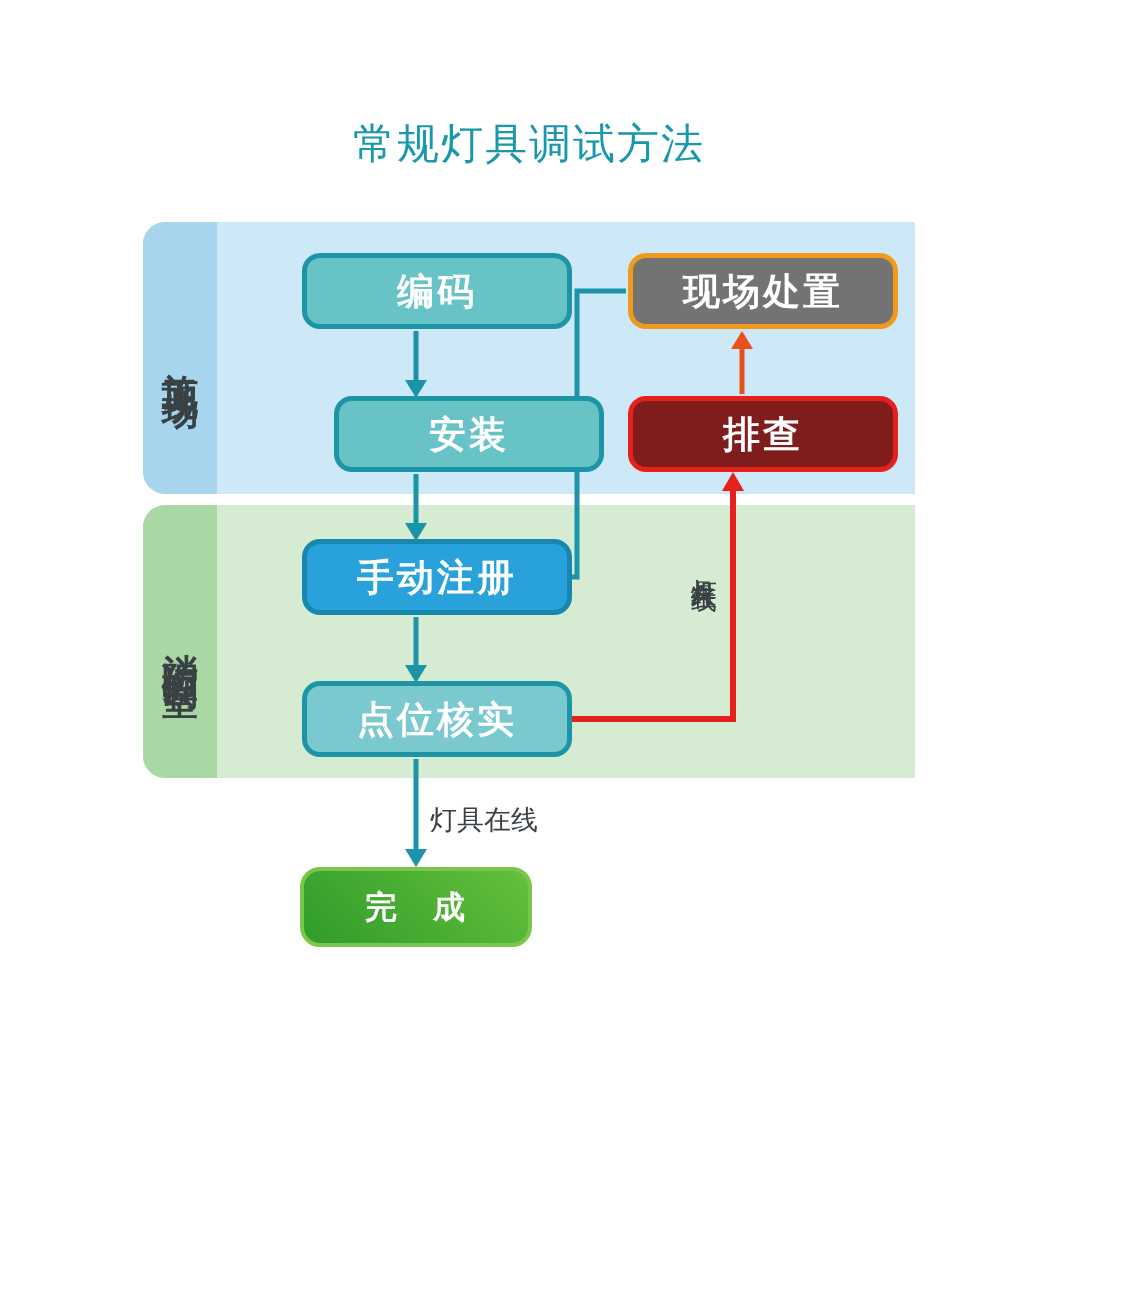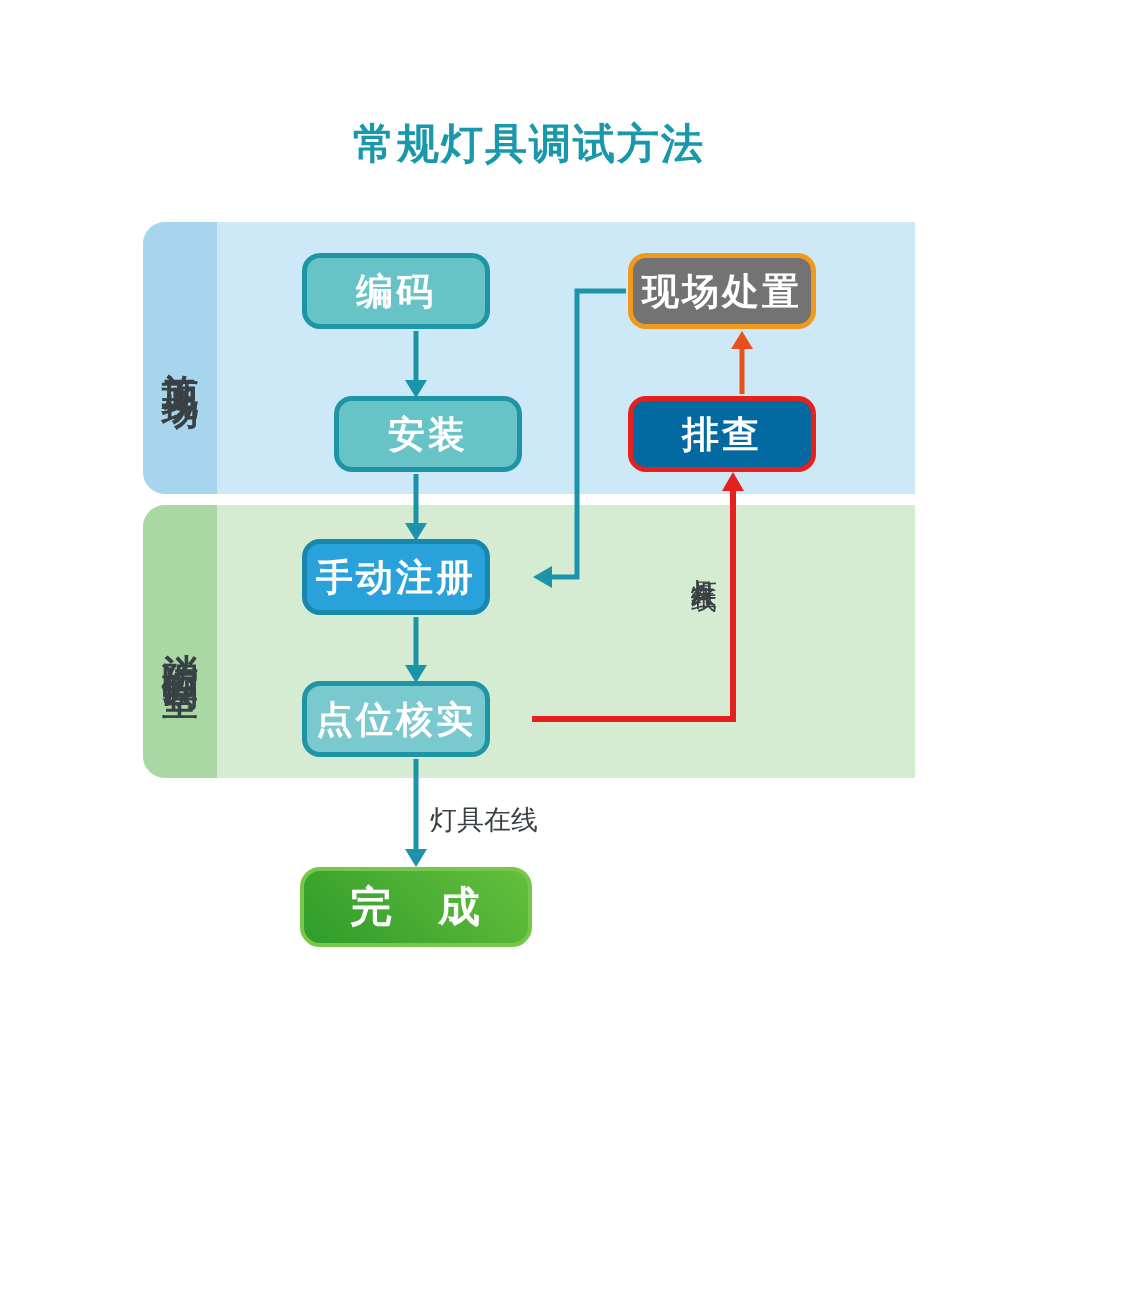--- a/index.html
+++ b/index.html
@@ -2,55 +2,55 @@
 <html><head>
 <meta charset="utf-8">
 <style>
   html,body { margin:0; padding:0; background:#ffffff; }
   .canvas {
     position:relative; width:1140px; height:1295px; background:#ffffff;
     font-family:"Liberation Sans","DejaVu Sans",sans-serif; overflow:hidden;
   }
   .title {
     position:absolute; left:143px; top:116px; width:772px;
-    text-align:center; font-size:42px; font-weight:bold;
+    text-align:center; font-size:42px; font-weight:normal;
     color:#1998ab; letter-spacing:2px;
   }
   .lane { position:absolute; left:143px; width:772px; border-radius:22px 0 0 22px; }
   .lane-blue  { top:222px; height:272px; background:#cde8f6; }
   .lane-green { top:505px; height:273px; background:#d6ecd2; }
   .lane-strip {
     position:absolute; left:0; top:0; width:74px; height:100%;
     border-radius:22px 0 0 22px;
     display:flex; align-items:center; justify-content:center;
   }
   .lane-blue  .lane-strip { background:#a7d5ee; }
   .lane-green .lane-strip { background:#aad8a4; }
   .lane-label {
     writing-mode:vertical-rl; text-orientation:upright;
     font-size:36px; font-weight:bold; color:#3a4145; letter-spacing:7px;
     line-height:1;
   }
   .arrows { position:absolute; left:0; top:0; }
   .node {
-    position:absolute; width:188px; height:76px; border-radius:18px;
+    position:absolute; width:270px; height:76px; border-radius:18px;
     display:flex; align-items:center; justify-content:center;
     color:#ffffff; font-size:37px; font-weight:bold; letter-spacing:3px;
     box-sizing:border-box; line-height:1;
   }
   .n-encode       { left:302px; top:253px; background:#68c3c7; border:5px solid #1e95a7; }
   .n-install      { left:302px; top:396px; background:#68c3c7; border:5px solid #1e95a7;margin-left:32px; }
   .n-onsite       { left:628px; top:253px; background:#737373; border:5px solid #f0991c; }
-  .n-troubleshoot { left:628px; top:396px; background:#0369a1; border:5px solid #e6201d; }
+  .n-troubleshoot { left:628px; top:396px; background:#7f1d1d; border:5px solid #e6201d; }
   .n-manual       { left:302px; top:539px; background:#29a2dc; border:5px solid #1887ae;align-items:center; }
   .n-verify       { left:302px; top:681px; background:#7ac9cf; border:5px solid #1e95a7;align-items:center; }
   .n-complete     {
     left:300px; top:867px; width:232px; height:80px;
     background:linear-gradient(45deg,#2f9c2a,#64bf3c);
-    border:4px solid #79c74a; border-radius:20px; font-size:42px; letter-spacing:2px;
+    border:4px solid #79c74a; border-radius:20px; font-size:32px; letter-spacing:2px;
   }
   .edge-label { position:absolute; color:#3a4145; line-height:1.05; }
   .lbl-online  { left:430px; top:806px; font-size:27px; }
   .lbl-offline {
     left:690px; top:558px; font-size:26px;
     writing-mode:vertical-rl; text-orientation:upright; letter-spacing:2px;
   }
 </style>
 </head>
 <body>

